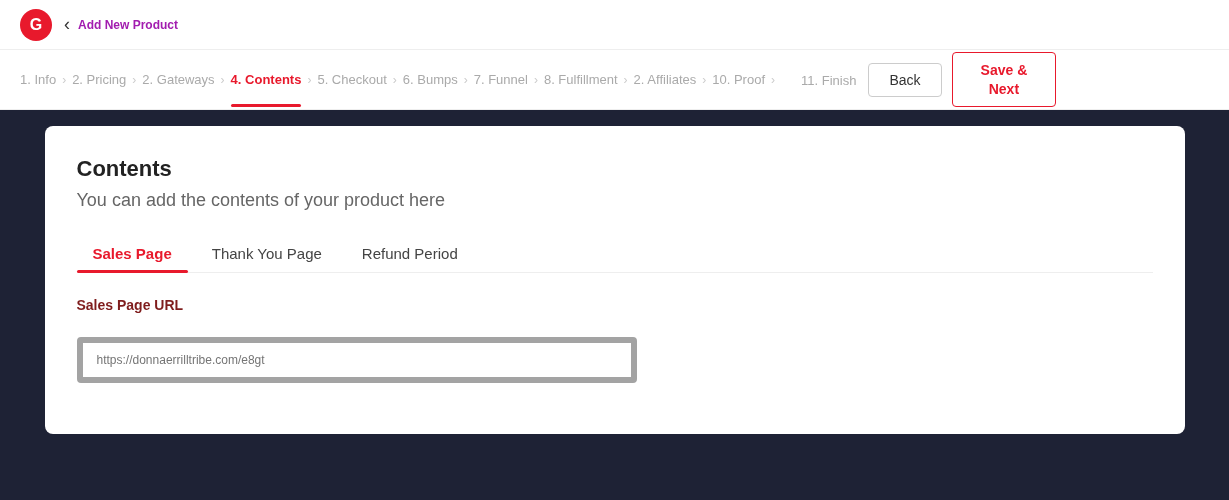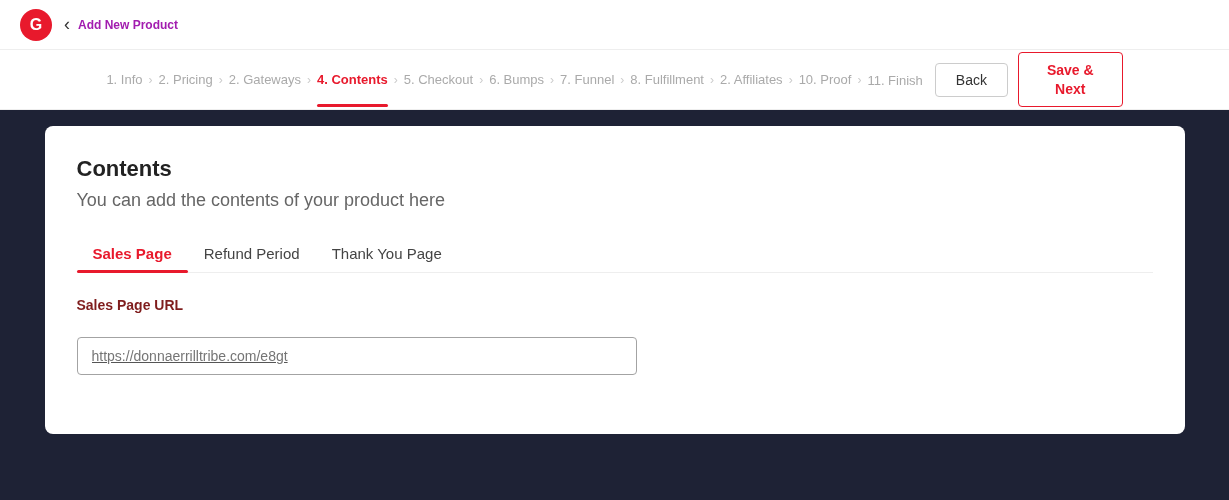--- a/index.html
+++ b/index.html
@@ -30,21 +30,21 @@
       font-size: 12px; font-weight: 600; color: #a21caf;
     }
 
     
     .stepnav {
       background: #fff;
       border-bottom: 1px solid #eee;
       padding: 0 20px;
       display: flex;
       align-items: center;
-      justify-content: center;
+      justify-content: flex-start;
       height: 60px;
     }
     .steps {
       display: flex;
       align-items: center;
       flex-wrap: wrap;
       gap: 2px;
     }
     .step {
       display: flex;
@@ -121,21 +121,21 @@
     }
     .card-subtitle {
       font-size: 18px;
       color: #666;
       margin-bottom: 24px;
     }
 
     
     .content-tabs {
       display: flex;
-      gap: 0;
+      gap: 8px;
       border-bottom: 1px solid #eee;
       margin-bottom: 24px;
     }
     .content-tab {
       padding: 10px 16px;
       font-size: 15px;
       color: #444;
       cursor: pointer;
       position: relative;
       background: none;
@@ -161,33 +161,33 @@
     .field-label {
       font-size: 14px;
       font-weight: 600;
       color: #7f1d1d;
       margin-bottom: 24px;
     }
     .field-input {
       width: 100%;
       max-width: 560px;
       padding: 10px 14px;
-      border: 1px solid #a3a3a3;
+      border: 6px solid #a3a3a3;
       border-radius: 4px;
-      font-size: 14px;
+      font-size: 12px;
       color: #555;
       background: #fff;
       outline: none;
-      text-decoration: underline;
     }
 
     .finish-step {
       color: #aaa;
       font-size: 13px;
       margin-top: 2px;
+      margin-left: 20px;
     }
   </style>
 </head>
 <body>
 
 <div class="topbar">
   <div class="logo-icon">
     <span>G</span>
   </div>
   <span class="back-arrow">‹</span>
@@ -260,24 +260,24 @@
 <div class="main">
   <div class="card">
     <h2 class="card-title">Contents</h2>
     <p class="card-subtitle">You can add the contents of your product here</p>
 
     <div class="content-tabs">
       <button class="content-tab active">
         <span>Sales Page</span>
       </button>
       <button class="content-tab">
-        <span>Refund Period</span>
+        <span>Thank You Page</span>
       </button>
       <button class="content-tab">
-        <span>Thank You Page</span>
+        <span>Refund Period</span>
       </button>
     </div>
 
     <div>
       <div class="field-label">Sales Page URL</div>
       <input class="field-input" type="text" placeholder="https://donnaerrilltribe.com/e8gt" style="">
     </div>
   </div>
 </div>
 

